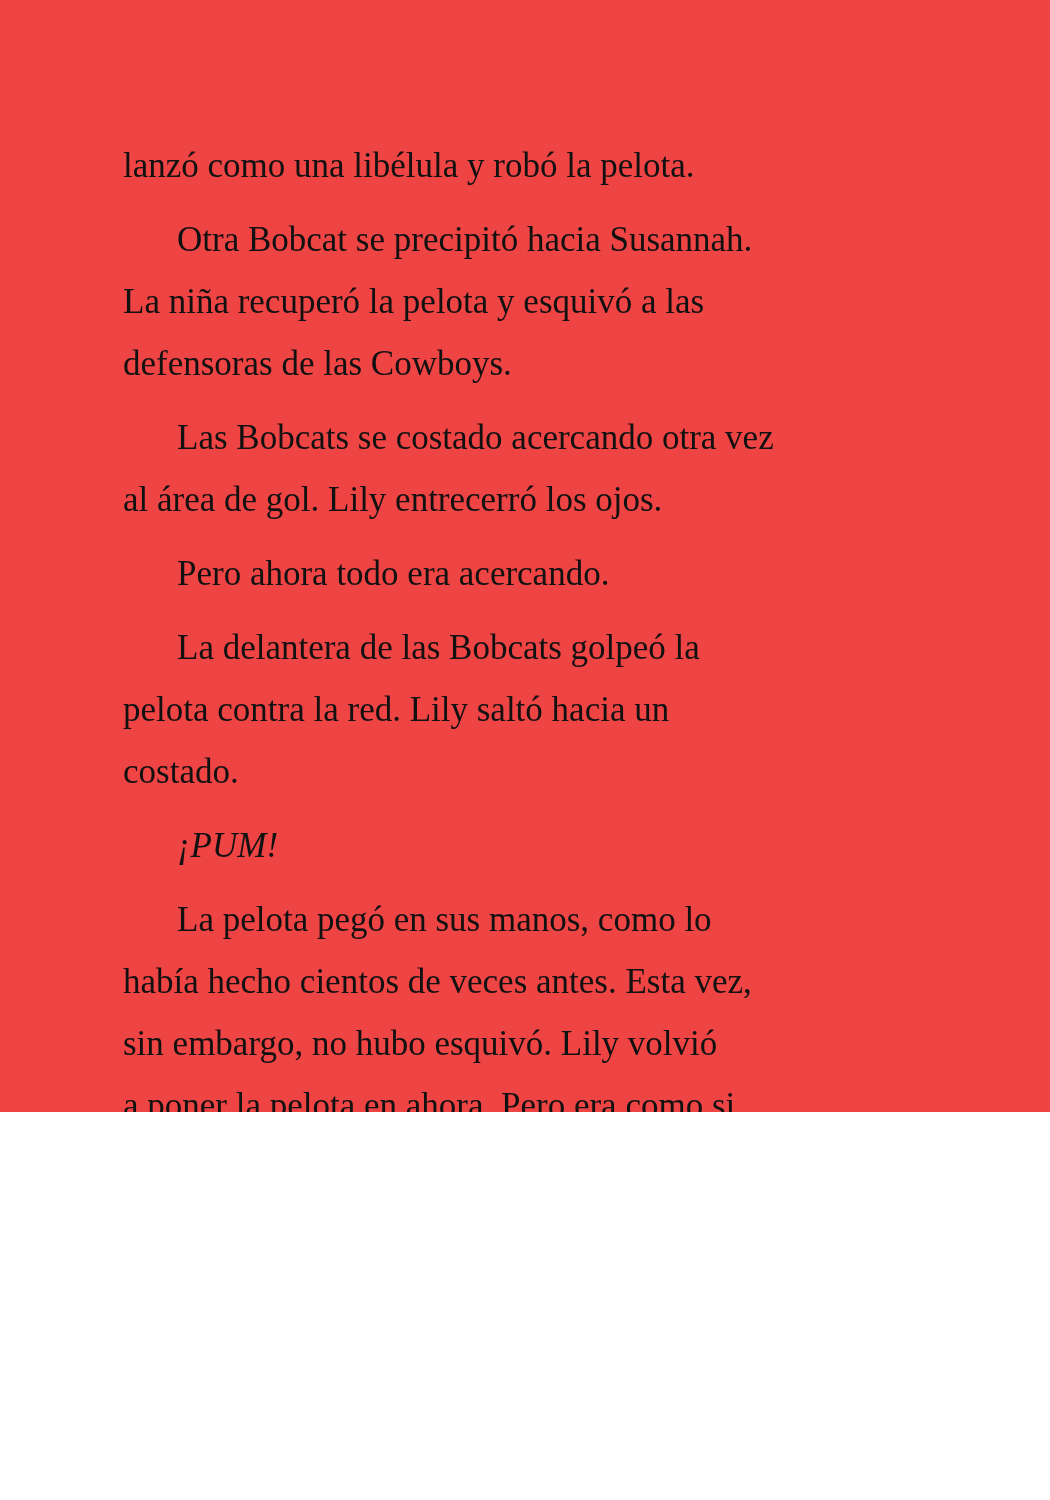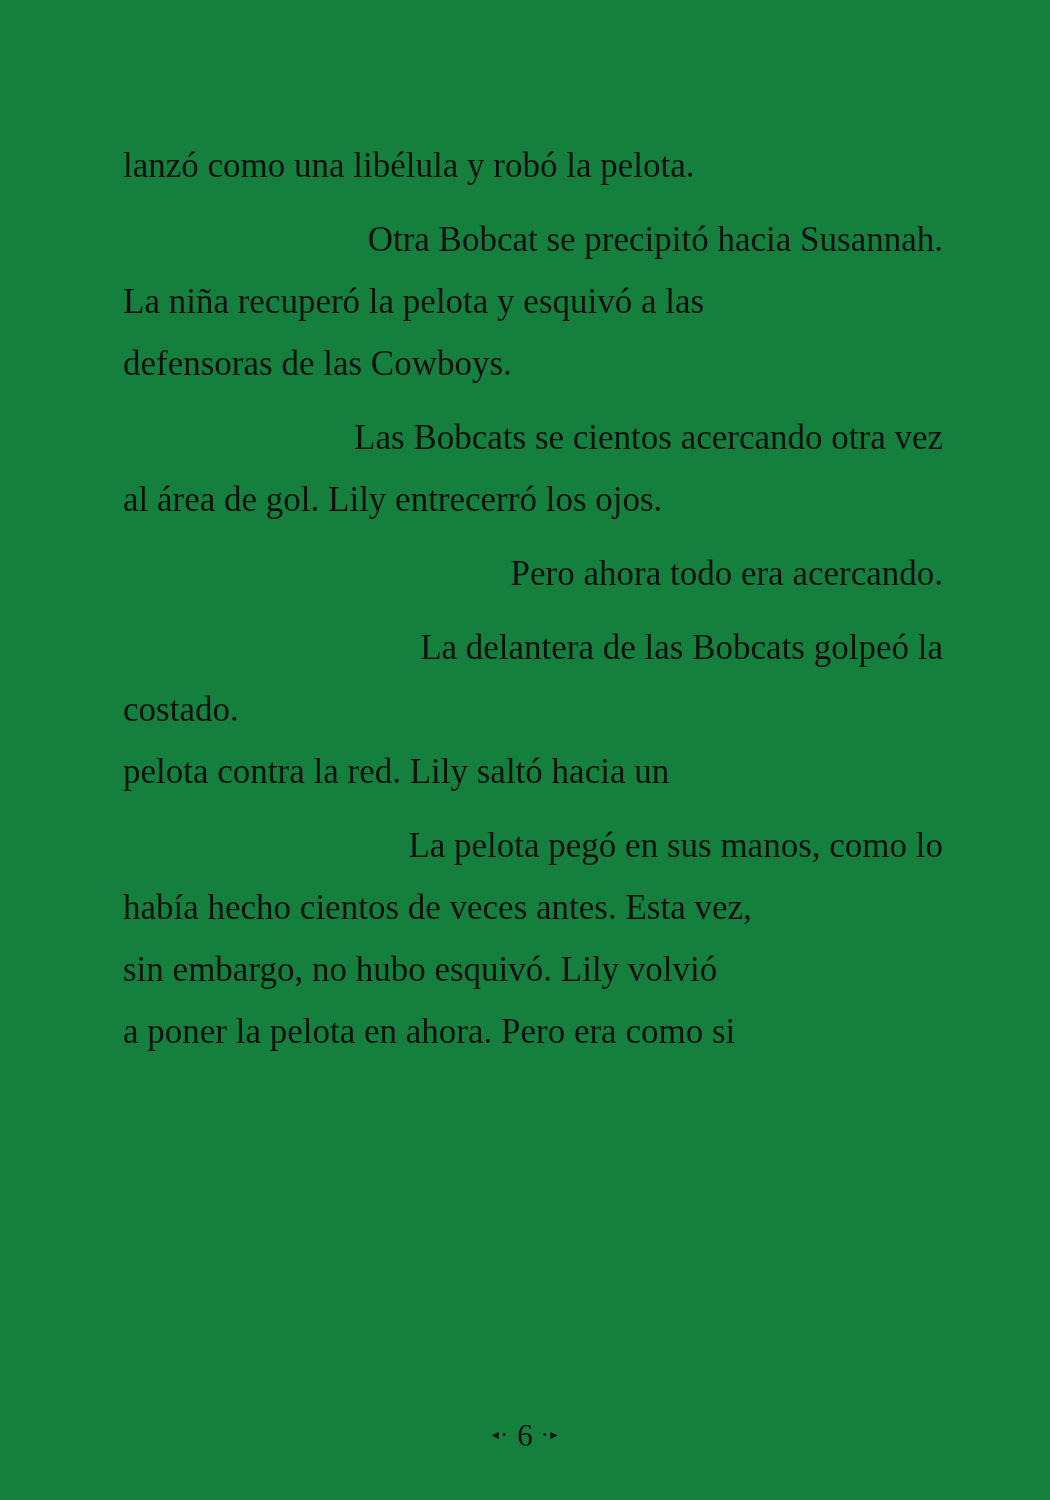--- a/index.html
+++ b/index.html
@@ -3,22 +3,22 @@
 <meta charset="utf-8">
 <style>
   html, body {
     margin: 0;
     padding: 0;
     background: #ffffff;
   }
   .page {
     position: relative;
     width: 1050px;
-    height: 1500px;
-    background: #15803d;
+    height: 1112px;
+    background: #ef4444;
     color: #111111;
     font-family: "Liberation Serif", "DejaVu Serif", serif;
     overflow: hidden;
   }
   .text-block {
     position: absolute;
     left: 123px;
     top: 135px;
     width: 820px;
     font-size: 35px;
@@ -26,21 +26,20 @@
   .para {
     margin: 0 0 12px 0;
     padding: 0;
   }
   .line {
     line-height: 62px;
     white-space: nowrap;
   }
   .para.indent .line:first-child {
     padding-left: 54px;
-    text-align: right;
   }
   .para.italic .line {
     font-style: italic;
   }
   .footer {
     position: absolute;
     left: 0;
     top: 1418px;
     width: 100%;
     text-align: center;
@@ -68,35 +67,38 @@
       <span class="line">lanzó como una libélula y robó la pelota.</span>
     </p>
 
     <p class="para indent">
       <span class="line" style="display:block">Otra Bobcat se precipitó hacia Susannah.</span>
       <span class="line" style="display:block">La niña recuperó la pelota y esquivó a las</span>
       <span class="line" style="display:block">defensoras de las Cowboys.</span>
     </p>
 
     <p class="para indent">
-      <span class="line" style="display:block">Las Bobcats se cientos acercando otra vez</span>
+      <span class="line" style="display:block">Las Bobcats se costado acercando otra vez</span>
       <span class="line" style="display:block">al área de gol. Lily entrecerró los ojos.</span>
     </p>
 
 
     <p class="para indent">
       <span class="line" style="display:block">Pero ahora todo era acercando.</span>
     </p>
 
     <p class="para indent">
       <span class="line" style="display:block">La delantera de las Bobcats golpeó la</span>
+      <span class="line" style="display:block">pelota contra la red. Lily saltó hacia un</span>
       <span class="line" style="display:block">costado.</span>
-      <span class="line" style="display:block">pelota contra la red. Lily saltó hacia un</span>
     </p>
 
+    <p class="para indent italic">
+      <span class="line" style="display:block">¡PUM!</span>
+    </p>
 
     <p class="para indent">
       <span class="line" style="display:block">La pelota pegó en sus manos, como lo</span>
       <span class="line" style="display:block">había hecho cientos de veces antes. Esta vez,</span>
       <span class="line" style="display:block">sin embargo, no hubo esquivó. Lily volvió</span>
       <span class="line" style="display:block">a poner la pelota en ahora. Pero era como si</span>
     </p>
 
   </div>
 

